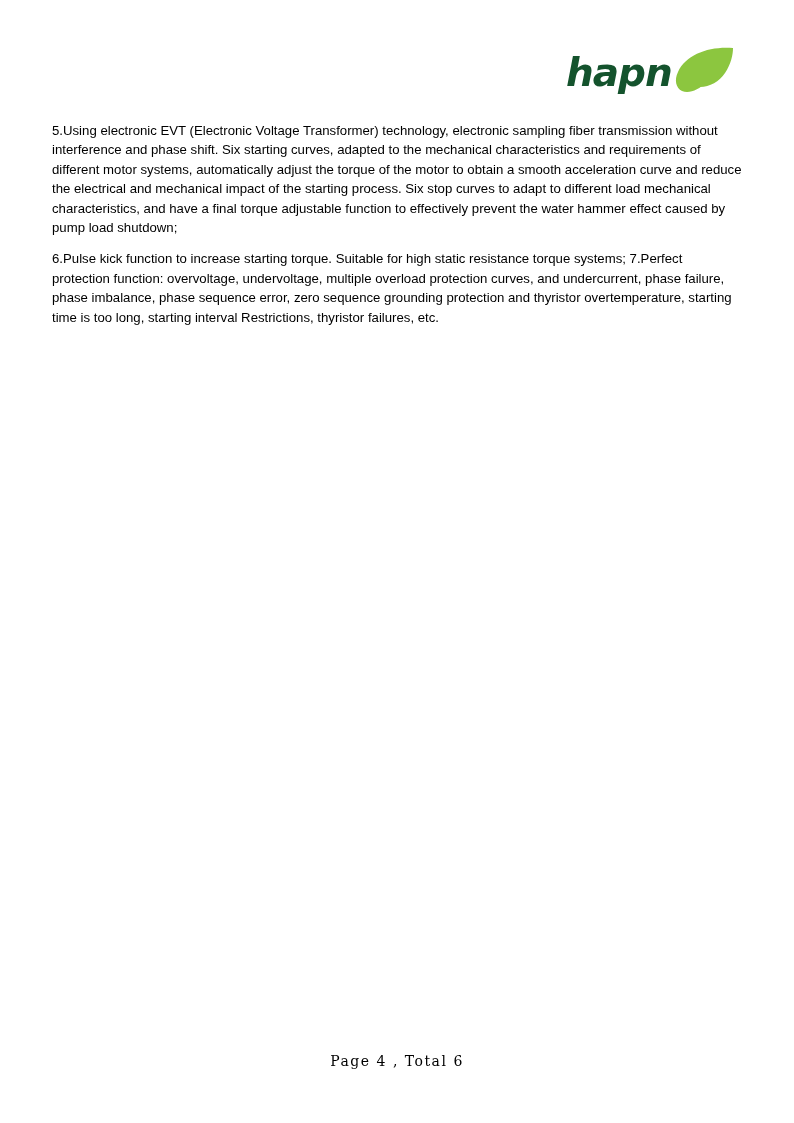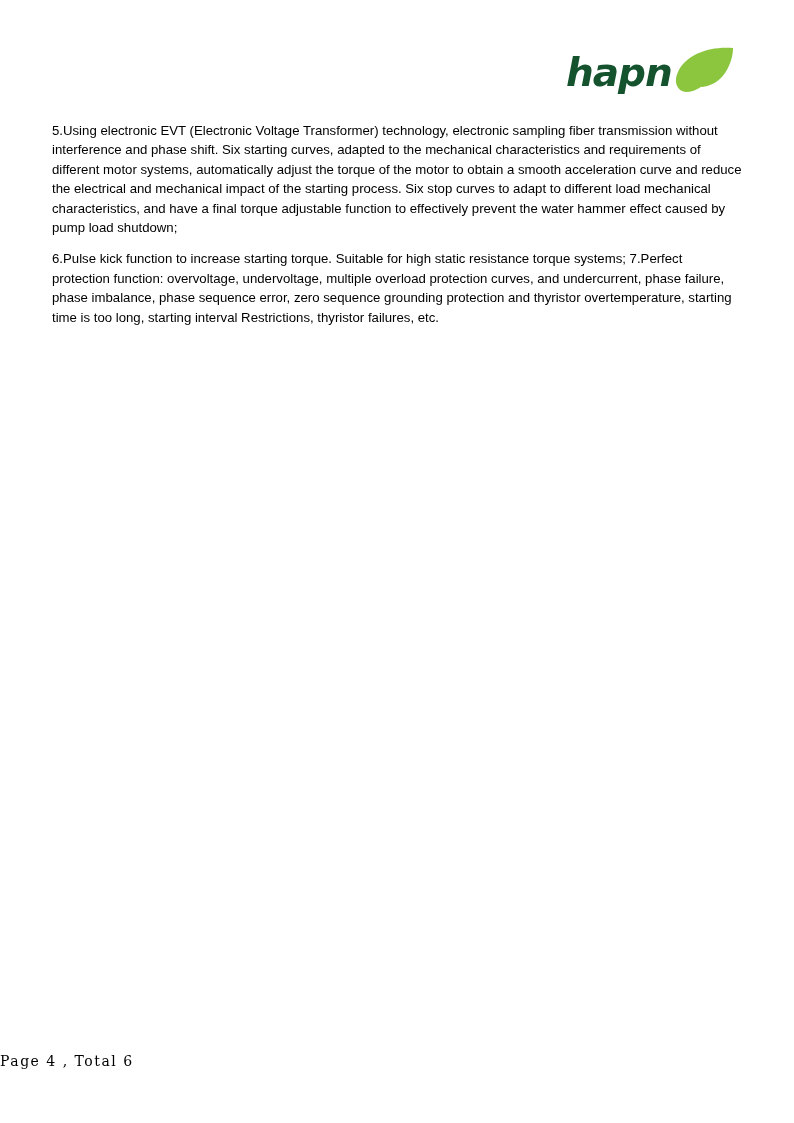--- a/index.html
+++ b/index.html
@@ -66,20 +66,21 @@
   .para:last-child {
     margin-bottom: 0;
   }
 
   
   .footer {
     position: absolute;
     left: 0;
     right: 0;
     top: 1052px;
+    text-align: center;
   }
   .footer-text {
     display: inline-block;
     font-family: "DejaVu Serif", serif;
     font-size: 14px;
     letter-spacing: 1.5px;
     color: #000000;
   }
 </style>
 </head>

